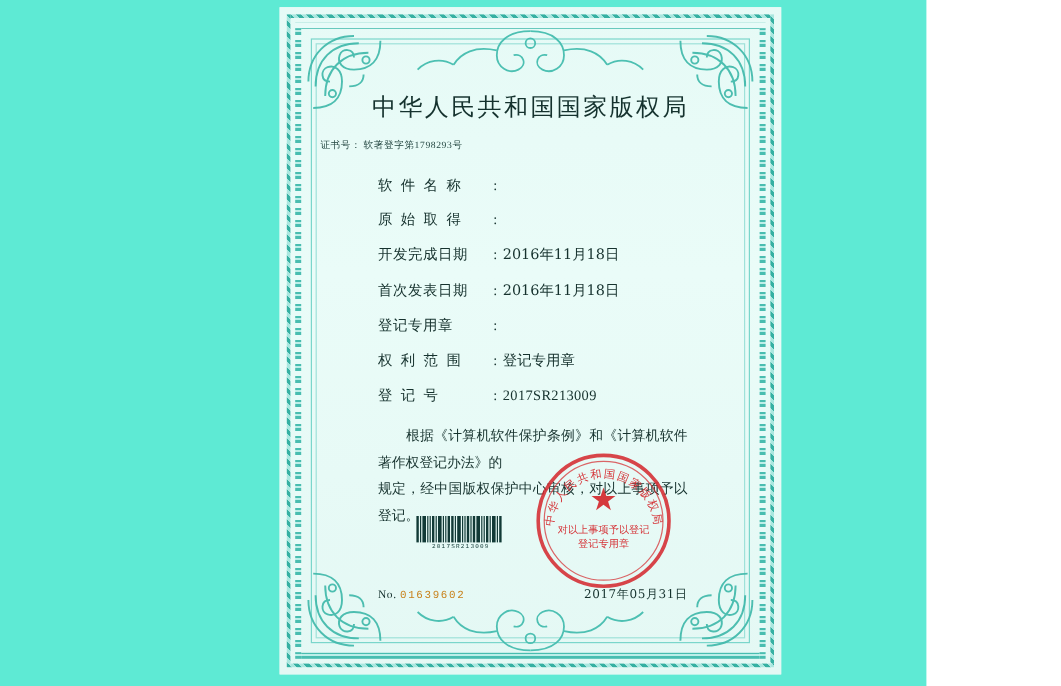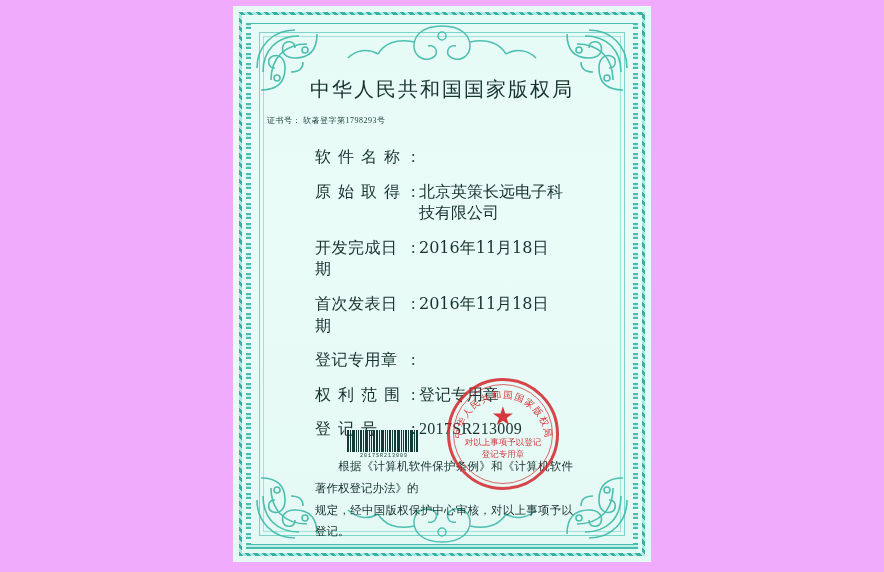--- a/index.html
+++ b/index.html
@@ -9,23 +9,23 @@
   }
   body {
     width: 884px;
     height: 572px;
     overflow: hidden;
     font-family: "Liberation Serif", serif;
   }
 
   .page {
     position: relative;
-    width: 884px;
+    width: 772px;
     height: 572px;
-    background: #f0abfc;
+    background: #5eead4;
   }
 
   
   .certificate {
     position: absolute;
     left: 233px;
     top: 6px;
     width: 418px;
     height: 556px;
     background: #e9fbf7;
@@ -149,21 +149,21 @@
 
   .fields {
     margin-top: 20px;
     padding-left: 48px;
     padding-right: 40px;
   }
   .field-row {
     display: flex;
     align-items: flex-start;
     margin-bottom: 13px;
-    font-size: 16px;
+    font-size: 12px;
     color: #16322e;
     line-height: 1.35;
   }
   .field-label {
     width: 96px;
     flex: 0 0 96px;
     letter-spacing: 0.5px;
     font-family: "DejaVu Serif", serif;
   }
   .field-label.spread {
@@ -410,21 +410,20 @@
       <div class="fields">
 
         <div class="field-row">
           <div class="field-label spread">软件名称</div>
           <div class="field-colon">:</div>
         </div>
 
         <div class="field-row">
           <div class="field-label spread">原始取得</div>
           <div class="field-colon">:</div>
-          <div class="field-value">北京英策长远电子科技有限公司</div>
         </div>
 
         <div class="field-row">
           <div class="field-label">开发完成日期</div>
           <div class="field-colon">:</div>
           <div class="field-value">2016年11月18日</div>
         </div>
 
         <div class="field-row">
           <div class="field-label">首次发表日期</div>
@@ -500,16 +499,23 @@
             <textPath href="#arcpath" startOffset="50%">中华人民共和国国家版权局</textPath>
           </text>
         </svg>
         <div class="star">★</div>
         <div class="seal-inner">
           <div>对以上事项予以登记</div>
           <div>登记专用章</div>
         </div>
       </div>
 
+      <div class="footer">
+        <div class="no">
+          <span>No.</span>
+          <span class="num">01639602</span>
+        </div>
+        <div class="date">2017年05月31日</div>
+      </div>
 
     </div>
   </div>
 </div>
 
 </body></html>

